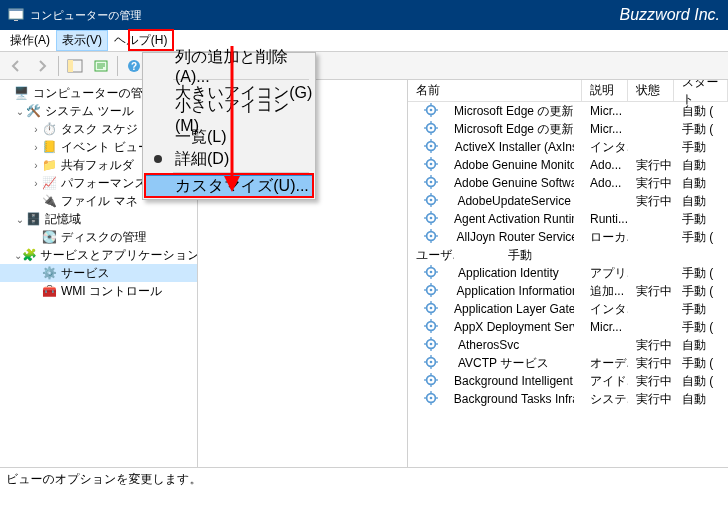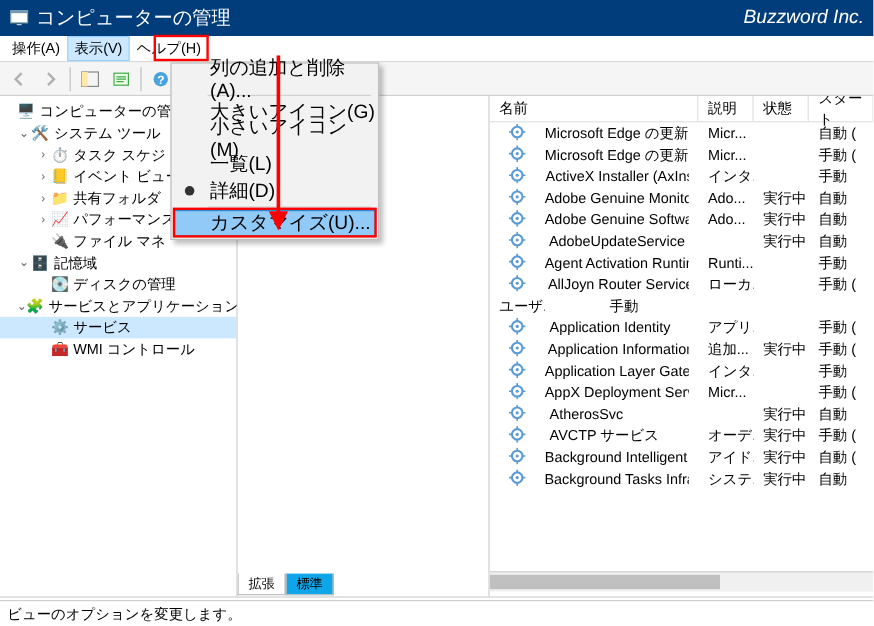--- a/index.html
+++ b/index.html
@@ -1,20 +1,20 @@
 <!DOCTYPE html>
 <html><head>
 <meta charset="utf-8">
 <style>
 * { margin: 0; padding: 0; box-sizing: border-box; font-family: "Meiryo UI", "MS PGothic", sans-serif; }
 body { width: 728px; height: 522px; background: #fff; overflow: hidden; font-size: 12px; position: relative; }
 .titlebar { height: 30px; background: #003d7a; color: #fff; display: flex; align-items: center; padding: 0 8px; justify-content: space-between; }
 .titlebar-left { display: flex; align-items: center; gap: 6px; }
 .tb-icon { width: 16px; height: 16px; }
-.title-text { font-size: 16px; }
+.title-text { font-size: 11px; }
 .brand { font-size: 16px; font-weight: normal; font-style: italic; font-family: "Segoe UI", sans-serif; }
 .menubar { height: 22px; background: #fff; display: flex; align-items: center; padding: 0 4px; border-bottom: 1px solid #d0d0d0; }
 .menu-item { padding: 2px 6px; font-size: 12px; cursor: default; }
 .menu-item.active { background: #cce8ff; border: 1px solid #99d1ff; padding: 1px 5px; }
 .red-box-menu { position: absolute; border: 2px solid #ff0000; top: 29px; left: 128px; width: 46px; height: 22px; pointer-events: none; z-index: 100; }
 .toolbar { height: 28px; background: #f5f5f5; border-bottom: 1px solid #d0d0d0; display: flex; align-items: center; padding: 0 4px; gap: 2px; }
 .tb-btn { width: 24px; height: 24px; display: flex; align-items: center; justify-content: center; }
 .tb-sep { width: 1px; height: 20px; background: #c0c0c0; margin: 0 2px; }
 .workspace { display: flex; height: 418px; border-bottom: 1px solid #d0d0d0; }
 .tree-pane { width: 198px; border-right: 1px solid #d0d0d0; padding-top: 4px; overflow: hidden; }
@@ -32,21 +32,21 @@
 .col-status { width: 46px; }
 .col-start { flex: 1; }
 .svc-body { overflow-y: scroll; height: 374px; }
 .svc-row { display: flex; height: 18px; align-items: center; font-size: 12px; }
 .svc-row span { padding: 0 8px; white-space: nowrap; overflow: hidden; }
 .svc-row .col-name { display: flex; align-items: center; gap: 4px; }
 .gear-icon { width: 14px; height: 14px; flex-shrink: 0; }
 .tab-strip { position: absolute; left: 198px; bottom: 24px; height: 20px; display: flex; align-items: flex-start; font-size: 11px; }
 .tab { padding: 1px 8px; border: 1px solid #c0c0c0; background: #0ea5e9; border-top: none; }
 .tab.active { background: #fff; }
-.statusbar { position: absolute; bottom: 0; left: 0; right: 0; height: 22px; padding: 3px 6px; font-size: 12px; border-top: 1px solid #d0d0d0; background: #fff; }
+.statusbar { position: absolute; bottom: 18px; left: 0; right: 0; height: 37px; padding: 3px 6px; font-size: 12px; border-top: 1px solid #d0d0d0; background: #fff; }
 .dropdown { position: absolute; top: 52px; left: 142px; width: 174px; background: #f2f2f2; border: 1px solid #bdbdbd; box-shadow: 3px 3px 4px rgba(0,0,0,0.25); z-index: 50; padding: 2px; }
 .dd-item { display: flex; align-items: center; height: 22px; padding-left: 30px; font-size: 16px; position: relative; }
 .dd-item.hl { background: #91c9f7; border: 1px solid #2a8dd4; padding-left: 29px; }
 .dd-sep { height: 1px; background: #d0d0d0; margin: 2px 4px 2px 28px; }
 .dd-radio { position: absolute; left: 9px; width: 8px; height: 8px; border-radius: 50%; background: #333; }
 .red-box-dd { position: absolute; border: 2px solid #ff0000; bottom: 1px; left: 1px; right: 1px; height: 25px; pointer-events: none; }
 .red-arrow { position: absolute; top: 46px; left: 222px; z-index: 200; pointer-events: none; }
 .scroll-h { height: 17px; background: #f0f0f0; border-top: 1px solid #d0d0d0; position: relative; }
 .scroll-h-thumb { position: absolute; left: 0; width: 60%; top: 2px; bottom: 2px; background: #c0c0c0; }
 </style>

